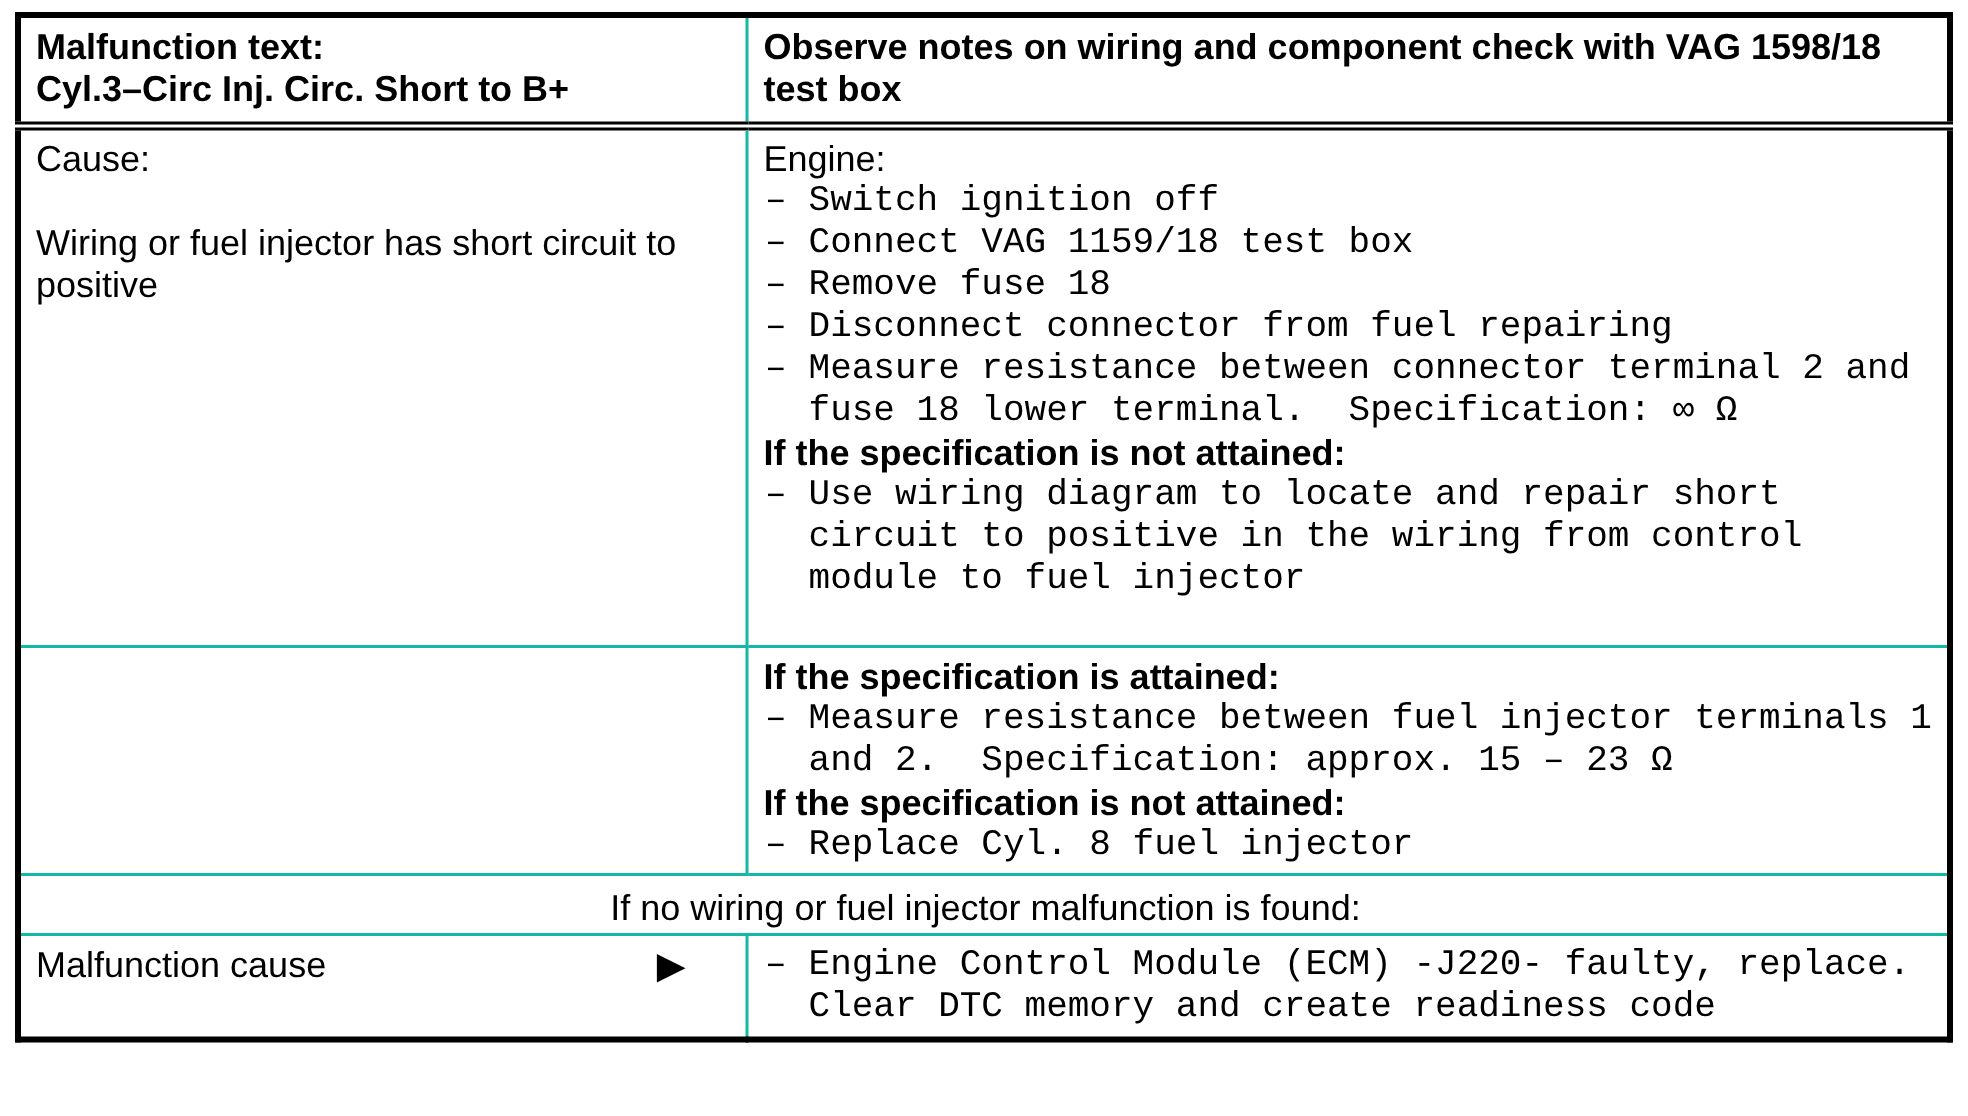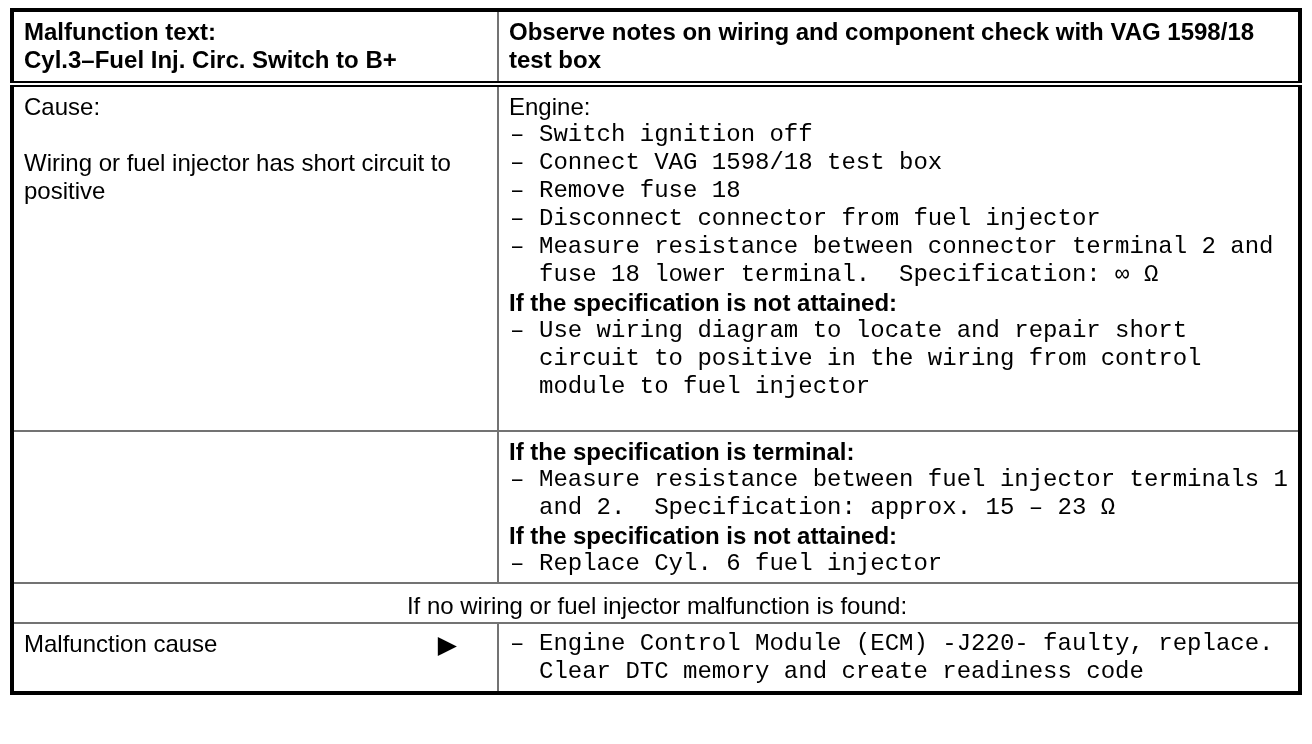--- a/index.html
+++ b/index.html
@@ -18,21 +18,21 @@
     -webkit-font-smoothing: antialiased;
   }
   .doc-table {
     border-collapse: collapse;
     table-layout: fixed;
     width: 1288px;
     margin: 8px 0 0 10px;
     border: 4px solid #000000;
   }
   .doc-table td {
-    border: 2px solid #737373;
+    border: 2px solid #14b8a6;
     vertical-align: top;
     padding: 6px 8px 0 10px;
     overflow: hidden;
   }
   tr.r-header td {
     font-weight: bold;
     border-bottom: 6px double #000000;
   }
   tr.r-header  { height: 74px;  }
   tr.r-cause   { height: 347px; }
@@ -90,59 +90,59 @@
   <colgroup>
     <col style="width: 378px">
     <col style="width: 108px">
     <col style="width: 802px">
   </colgroup>
 
   <tbody>
       <tr class="r-header">
     <td colspan="2">
       <div>Malfunction text:</div>
-      <div>Cyl.3–Fuel Inj. Circ. Switch to B+</div>
+      <div>Cyl.3–Circ Inj. Circ. Short to B+</div>
     </td>
     <td>
       <div>Observe notes on wiring and component check with VAG 1598/18 test box</div>
     </td>
   </tr>
 
   <tr class="r-cause">
     <td colspan="2">
       <p>Cause:</p>
       <p class="gap-above">Wiring or fuel injector has short circuit to positive</p>
     </td>
     <td>
       <p>Engine:</p>
       <ul class="dashlist gap-above">
         <li>Switch ignition off</li>
-        <li>Connect VAG 1598/18 test box</li>
+        <li>Connect VAG 1159/18 test box</li>
         <li>Remove fuse 18</li>
-        <li>Disconnect connector from fuel injector</li>
+        <li>Disconnect connector from fuel repairing</li>
         <li>Measure resistance between connector terminal 2 and fuse 18 lower&nbsp;terminal.&nbsp; Specification: ∞ Ω</li>
       </ul>
       <p class="cond">If the specification is not attained:</p>
       <ul class="dashlist">
         <li>Use wiring diagram to locate and repair short circuit to positive in the wiring from control module to fuel injector</li>
       </ul>
     </td>
   </tr>
 
 
   <tr class="r-attain">
     <td colspan="2"></td>
     <td>
-      <p class="cond">If the specification is terminal:</p>
+      <p class="cond">If the specification is attained:</p>
       <ul class="dashlist">
         <li>Measure resistance between fuel injector terminals 1 and 2.&nbsp; Specification: approx. 15 – 23 Ω</li>
       </ul>
       <p class="cond">If the specification is not attained:</p>
       <ul class="dashlist">
-        <li>Replace Cyl. 6 fuel injector</li>
+        <li>Replace Cyl. 8 fuel injector</li>
       </ul>
     </td>
   </tr>
 
   <tr class="r-note">
     <td colspan="3" class="note-cell">
       <span>If no wiring or fuel injector malfunction is found:</span>
     </td>
   </tr>
 

